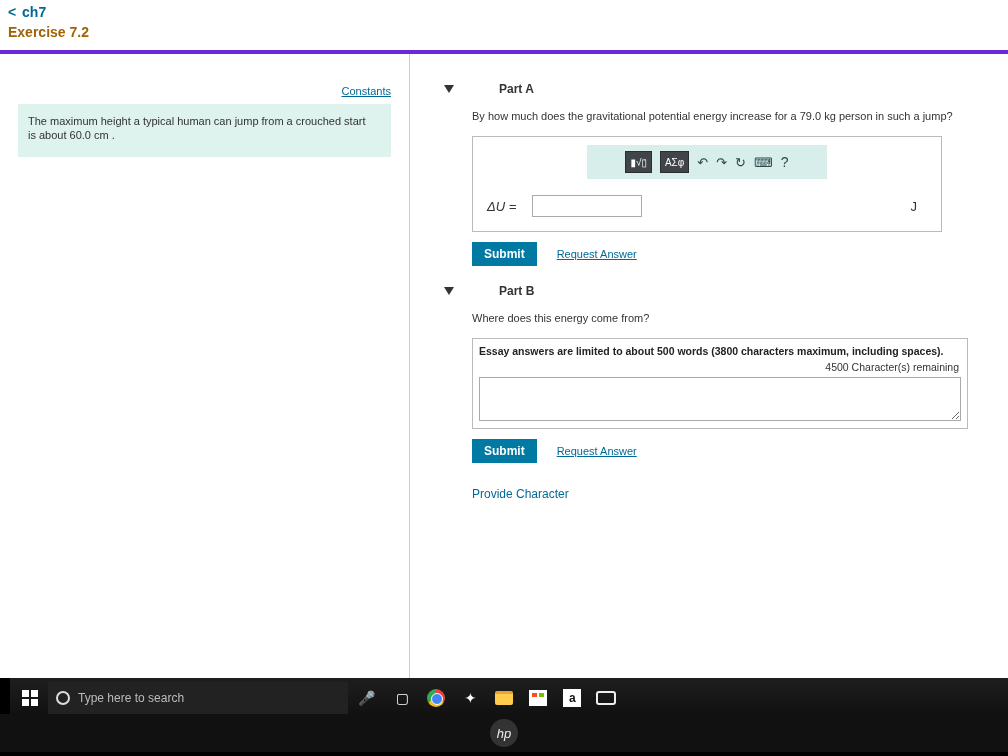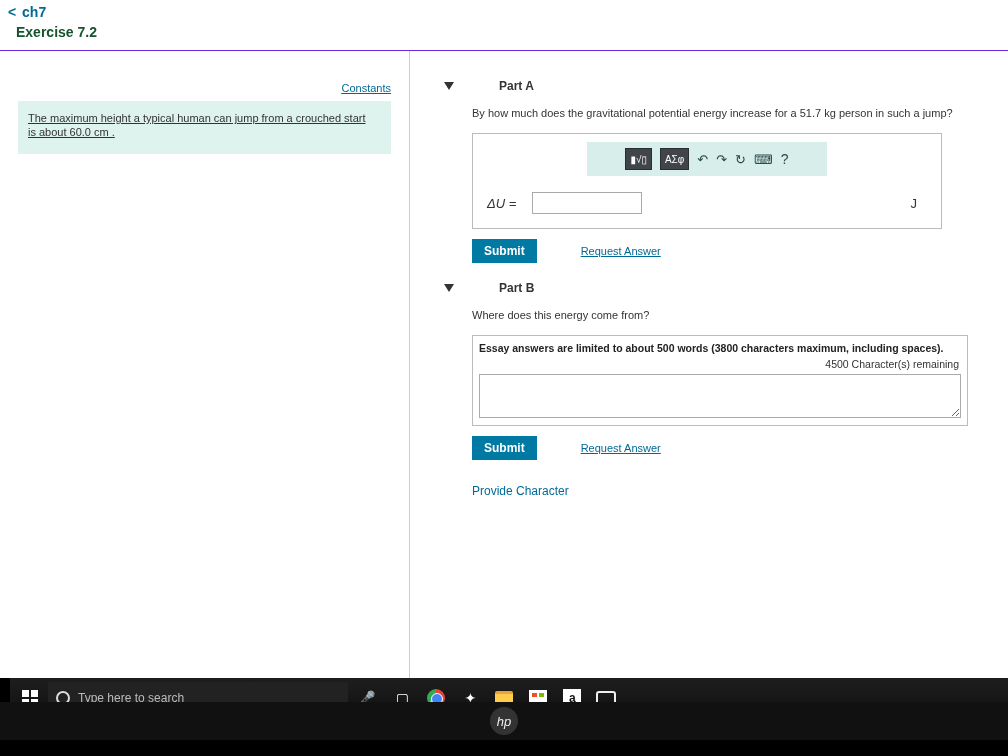--- a/index.html
+++ b/index.html
@@ -22,35 +22,34 @@
   display: flex;
   flex-direction: column;
 }
 .topbar {
   padding: 4px 8px 2px 8px;
   font-size: 14px;
 }
 .topbar a { color: #006a96; text-decoration: none; font-weight: bold; }
 .topbar .chev { color:#006a96; font-weight:bold; margin-right:2px;}
 .exercise-title {
-  padding: 2px 8px 10px 16px;
+  padding: 2px 8px 10px 8px;
   font-size: 14px;
   font-weight: bold;
-  color: #14532d;
-  border-bottom: 1px solid #6d28d9;
+  color: #a16207;
+  border-bottom: 4px solid #6d28d9;
 }
 .content {
   flex: 1;
   display: flex;
 }
 .left {
   width: 410px;
   border-right: 1px solid #ccc;
   padding: 30px 18px 0 18px;
-  text-decoration: underline;
 }
 .constants-row { text-align: right; margin-bottom: 6px; }
 .constants-link { color: #006a96; font-size: 11px; text-decoration: underline; cursor:pointer; }
 .problem-box {
   background: #def2ee;
   padding: 10px 16px 14px 10px;
   font-size: 11px;
   line-height: 1.3;
   color: #333;
 }
@@ -102,26 +101,26 @@
 .tool-q { color:#2a4a4a; font-size:14px; cursor:pointer; }
 .input-row {
   display:flex; align-items:center; gap:16px;
   padding: 6px 14px 14px 14px;
 }
 .dU { font-style: italic; font-size:13px; }
 .val-input {
   width: 110px; height: 22px; border:1px solid #aaa;
 }
 .unitJ { margin-left:auto; margin-right:10px; font-size:13px; }
-.submit-row { margin: 4px 0 18px 28px; display:flex; align-items:center; gap:12px;}
+.submit-row { margin: 4px 0 18px 28px; display:flex; align-items:center; gap:20px;}
 .submit-btn {
   background:#0079a3; color:#fff; border:none;
   padding:5px 12px; font-size:12px; font-weight:bold; cursor:pointer;
 }
-.req-link { color:#006a96; font-size:11px; text-decoration:underline; cursor:pointer;margin-left:32px;}
+.req-link { color:#006a96; font-size:11px; text-decoration:underline; cursor:pointer;}
 .essay-box {
   border:1px solid #bbb;
   width: 496px;
   margin-left:28px;
   margin-bottom:10px;
   padding: 4px 6px 4px 6px;
 }
 .essay-note { font-size:10.5px; font-weight:bold; color:#222; padding:2px 0;}
 .essay-remain { font-size:10.5px; text-align:right; color:#333; padding:2px 2px 4px 0;}
 .essay-ta {
@@ -146,21 +145,21 @@
   background: conic-gradient(#ea4335 0 120deg,#fbbc05 120deg 240deg,#34a853 240deg 360deg);
   position:relative;}
 .chrome-ic::after { content:""; position:absolute; top:4px; left:4px; width:10px; height:10px; border-radius:50%; background:#4285f4; border:1px solid #fff;}
 .folder-ic { width:18px; height:14px; background:#ffcc4d; border-radius:2px; border-top:3px solid #e8a33d;}
 .store-ic { width:18px; height:16px; background:#fff; display:inline-block; position:relative;}
 .store-ic::before { content:""; position:absolute; left:3px; top:3px; width:5px; height:4px; background:#f25022;}
 .store-ic::after { content:""; position:absolute; left:10px; top:3px; width:5px; height:4px; background:#7fba00;}
 .a-ic { background:#fff; color:#111; font-weight:bold; width:18px; height:18px; display:flex; align-items:center; justify-content:center; font-size:12px;}
 .mail-ic { width:20px; height:14px; border:2px solid #eee; border-radius:3px;}
 .hp-strip {
-  position:absolute; bottom:16px; left:0; width:1008px; height:38px;
+  position:absolute; bottom:4px; left:0; width:1008px; height:38px;
   background:#111; display:flex; align-items:center; justify-content:center;
   color:#ccc; font-style:italic; font-size:18px; font-family:Arial;
 }
 .hp-logo { width:28px; height:28px; border-radius:50%; background:#333; color:#eee; display:flex; align-items:center; justify-content:center; font-size:13px;}
 </style>
 </head>
 <body>
 
 <div class="app-window">
   <div class="topbar">
@@ -176,21 +175,21 @@
       </div>
       <div class="problem-box">The maximum height a typical human can jump from a crouched start is about 60.0 cm .</div>
     </div>
 
     <div class="right">
 
       <div class="part-header">
         <span class="tri"></span>
         <span class="ptitle">Part A</span>
       </div>
-      <div class="question-text">By how much does the gravitational potential energy increase for a 51.7 kg person in such a jump?</div>
+      <div class="question-text">By how much does the gravitational potential energy increase for a 79.0 kg person in such a jump?</div>
 
       <div class="answer-box">
         <div class="tool-row">
           <div class="tool-btn-dark">▮√▯</div>
           <div class="tool-btn-dark">ΑΣφ</div>
           <span class="tool-ic">↶</span>
           <span class="tool-ic">↷</span>
           <span class="tool-ic">↻</span>
           <span class="tool-ic">⌨</span>
           <span class="tool-q">?</span>

